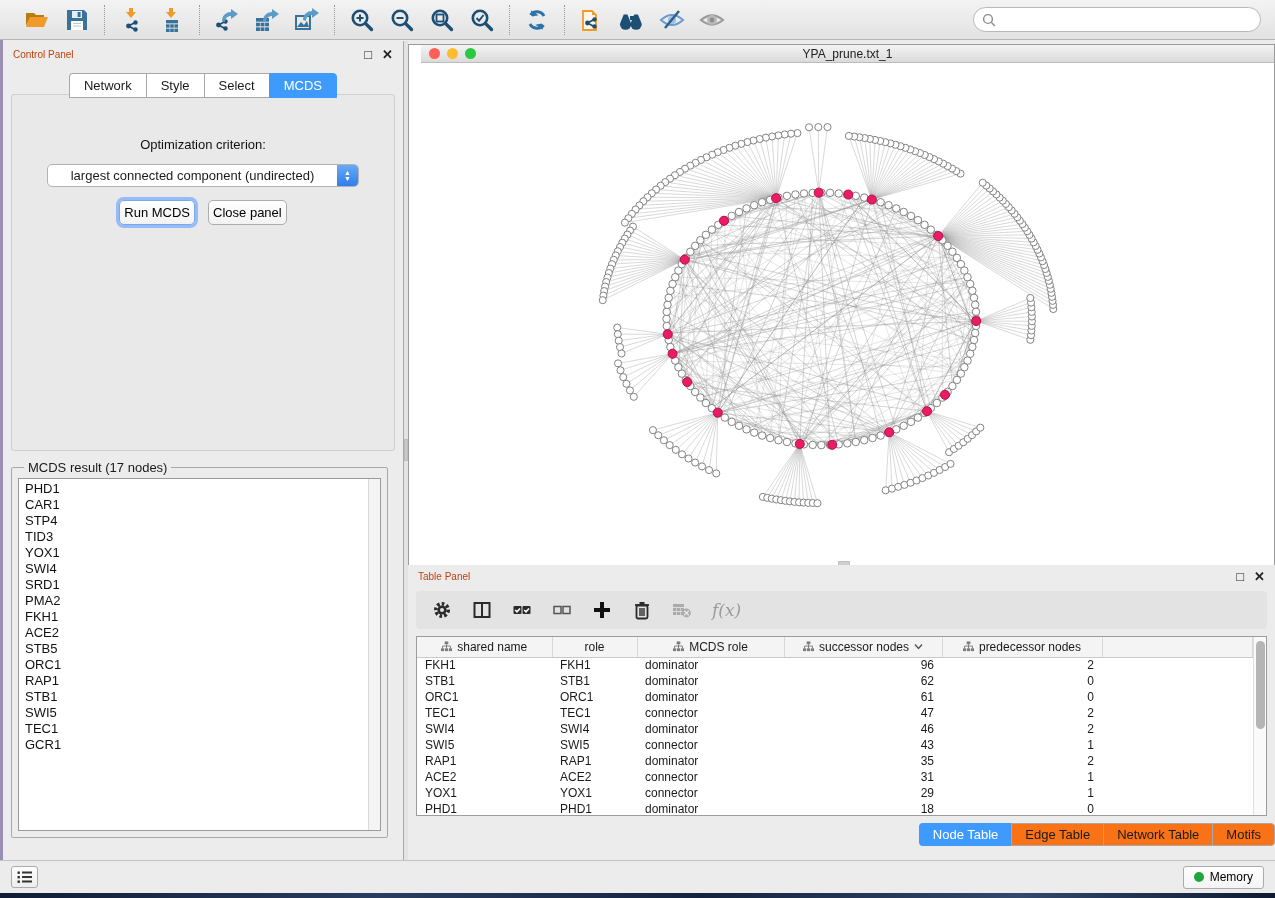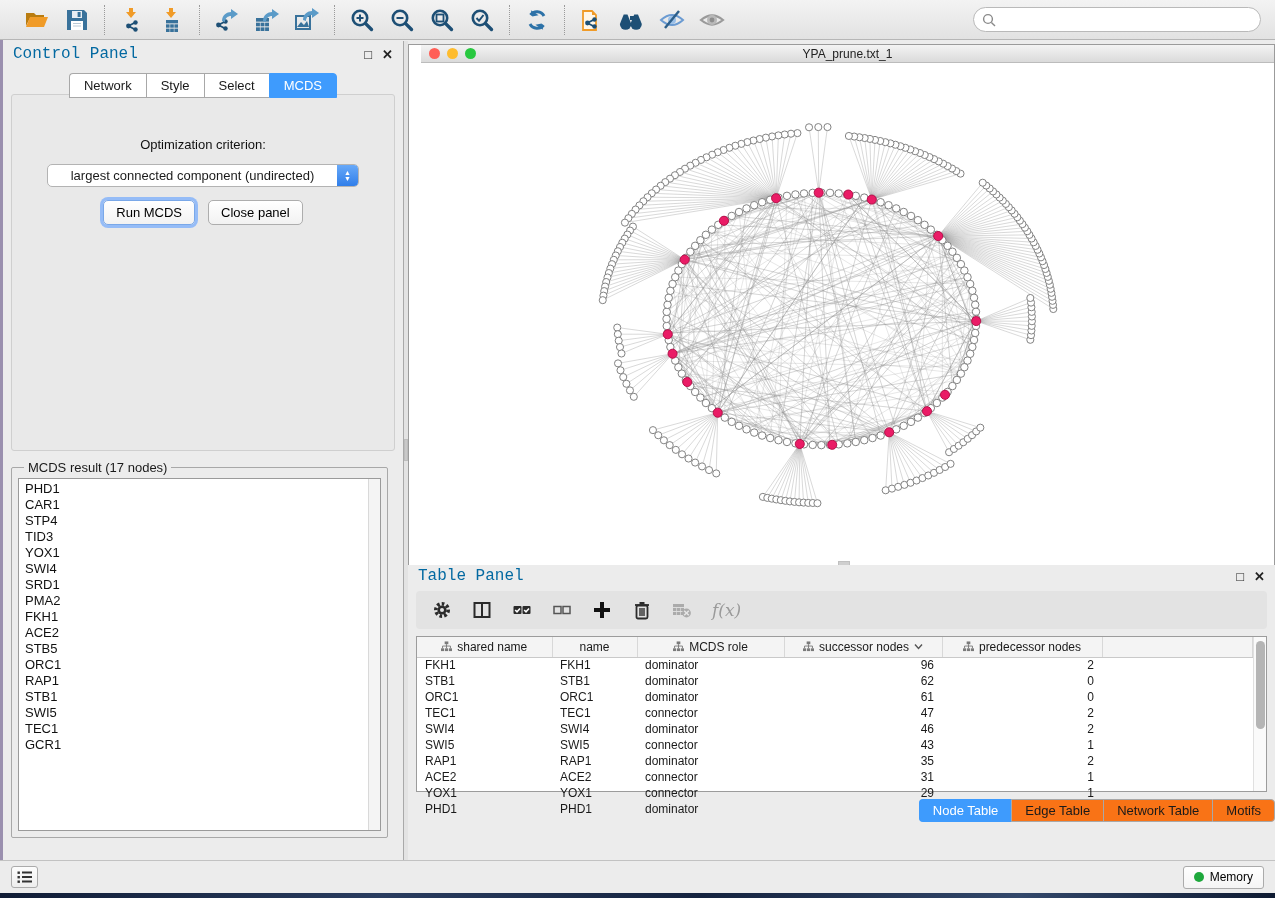--- a/index.html
+++ b/index.html
@@ -22,41 +22,41 @@
     font-family:"Liberation Sans", sans-serif; }
 
   
   .edge-left { position:absolute; left:0; top:40px; width:3px; height:853px; background:#9a8fae; }
   .edge-bottom { position:absolute; left:0; bottom:0; width:1275px; height:5px;
     background:linear-gradient(90deg,#101c35,#2a3d60 30%,#15233f 55%,#33486b 80%,#0e1a31); }
 
   
   .control-panel { position:absolute; left:3px; top:41px; width:400px; height:819px; background:#ececec; }
   .panel-titlebar { height:26px; display:flex; align-items:center; padding:0 10px; }
-  .panel-title { font-size:16px; color:#0369a1;font-family:Liberation Mono, monospace; }
+  .panel-title { font-size:10px; color:#c2410c; }
   .panel-titlebar .win-icons { margin-left:auto; display:flex; gap:10px; }
   .win-ico { font-size:13px; font-weight:bold; color:#222; cursor:pointer; line-height:1; }
   .cp-tabs { display:flex; justify-content:center; position:relative; z-index:2; margin-top:6px; }
   .cp-tab { border:1px solid #a8a8a8; border-right:none; background:#fff; padding:4px 14px;
     font-size:13px; cursor:pointer; }
   .cp-tab:first-child { border-radius:4px 0 0 0; }
   .cp-tab:last-child { border-right:1px solid #a8a8a8; border-radius:0 4px 0 0; }
   .cp-tab.active { background:#3e9bfd; color:#fff; border-color:#3e9bfd; }
   .cp-body { position:absolute; left:8px; right:8px; top:53px; height:357px;
     background:#e9e9e9; border:1px solid #cfcfcf; border-radius:3px; padding-top:22px; text-align:center; }
   .opt-label { font-size:13px; color:#111; margin-bottom:12px;margin-top:20px; }
   .dropdown { margin:0 auto; width:312px; height:23px; background:#fff; border:1px solid #b3b3b3;
     border-radius:5px; display:flex; align-items:center; cursor:pointer; overflow:hidden; }
   .dropdown .dd-text { flex:1; text-align:center; font-size:13px; white-space:nowrap; }
   .dd-stepper { width:21px; height:23px; background:linear-gradient(#6aabf9,#2d7ce9);
     border-radius:0 4px 4px 0; display:flex; flex-direction:column; align-items:center; justify-content:center; color:#fff; }
   .dd-stepper span { font-size:7px; line-height:6px; }
   .btn-row { margin-top:13px; display:flex; justify-content:center; gap:13px; }
   .pbtn { background:linear-gradient(#ffffff,#f2f2f2); border:1px solid #adadad; border-radius:5px;
-    padding:4px 12px; font-size:13px; cursor:pointer; font-family:"Liberation Sans", sans-serif; }
+    padding:4px 4px; font-size:13px; cursor:pointer; font-family:"Liberation Sans", sans-serif; }
   .pbtn.focused { box-shadow:0 0 0 3px rgba(104,164,255,.65); border-color:#7aa8e8; }
   .groupbox { position:absolute; left:8px; top:426px; width:377px; height:371px;
     border:1px solid #a8a8a8; border-radius:2px; }
   .gb-legend { position:absolute; top:-8px; left:12px; background:#ececec; padding:0 4px; font-size:13px; }
   .mcds-list { position:absolute; left:6px; right:6px; top:10px; bottom:6px; background:#fff;
     border:1px solid #9a9a9a; overflow:hidden; display:flex; }
   .mcds-items { flex:1; padding:2px 0 0 6px; }
   .mcds-item { font-size:13px; line-height:16px; color:#111; }
   .list-scroll { width:12px; background:#f4f4f4; border-left:1px solid #d9d9d9; }
 
@@ -76,21 +76,21 @@
   .net-canvas { width:100%; height:497px; background:#fff; }
   .h-grip { position:absolute; left:838px; top:561px; width:12px; height:5px; background:#cfcfcf; border:1px solid #c0c0c0; }
 
   
   .table-panel { position:absolute; left:408px; top:565px; width:867px; height:295px; background:#ececec; }
   .tp-toolbar { margin:4px 8px 0 8px; height:38px; background:#e3e3e3; border-radius:4px;
     display:flex; align-items:center; gap:20px; padding:0 16px; }
   .tp-btn { background:none; border:none; cursor:pointer; display:flex; align-items:center; }
   .tp-btn svg { width:20px; height:20px; }
   .fx { font-family:"DejaVu Serif", serif; font-style:italic; font-size:17px; color:#9a9a9a; }
-  .tbl-wrap { margin:7px 8px 0 8px; height:156px; background:#fff; border:1px solid #9c9c9c; display:flex; }
+  .tbl-wrap { margin:7px 8px 0 8px; height:180px; background:#fff; border:1px solid #9c9c9c; display:flex; }
   .tbl { flex:1; border-collapse:collapse; table-layout:fixed; align-self:flex-start; width:100%; }
   .tbl th { height:20px; font-weight:normal; font-size:12px; background:#f4f4f4;
     border-right:1px solid #d8d8d8; border-bottom:1px solid #c9c9c9; white-space:nowrap; overflow:hidden; }
   .th-inner { display:flex; align-items:center; justify-content:center; gap:5px; padding:0 4px; }
   .tbl td { height:16px; font-size:12px; padding:0 8px; white-space:nowrap; overflow:hidden; }
   .tbl td.num { text-align:right; }
   .tbl-scroll { width:13px; background:#fafafa; border-left:1px solid #e0e0e0; position:relative; }
   .tbl-thumb { position:absolute; left:2px; top:4px; width:9px; height:88px; background:#b5b5b5; border-radius:5px; }
   .tp-tabs { display:flex; justify-content:flex-end; margin-top:7px; }
   .tp-tab { border:1px solid #a8a8a8; border-right:none; background:#f97316; padding:3px 13px; font-size:13px; cursor:pointer; }
@@ -1303,21 +1303,21 @@
                     <g stroke="#7a7a7a" stroke-width="1" fill="none">
                       <path d="M6 3.5 v2 M1.7 8 v-2.5 h8.6 v2.5 M6 5.5 v2.5"></path>
                     </g>
                   </svg>
                 </span>
                 <span>shared name</span>
               </span>
             </th>
             <th style="width: 85px;">
               <span class="th-inner">
-                <span>name</span>
+                <span>role</span>
               </span>
             </th>
             <th style="width: 147px;">
               <span class="th-inner">
                 <span style="display:flex;">
                   <svg width="11" height="11" viewBox="0 0 12 12">
                     <g fill="#7a7a7a">
                       <rect x="4" y="0.5" width="4" height="3"></rect>
                       <rect x="0" y="8" width="3.4" height="3"></rect>
                       <rect x="4.3" y="8" width="3.4" height="3"></rect>

